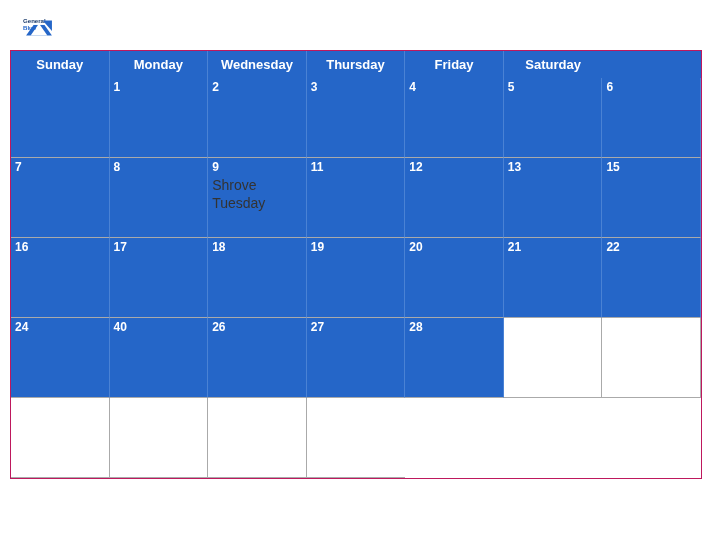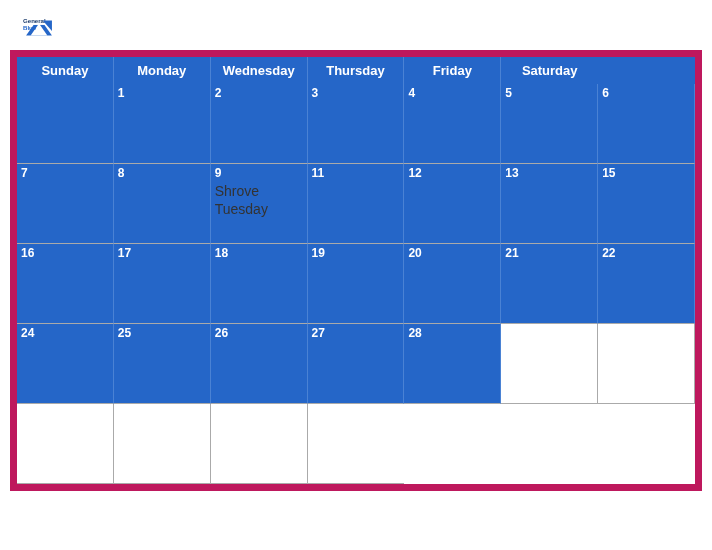--- a/index.html
+++ b/index.html
@@ -46,21 +46,21 @@
       flex: 1;
     }
     .country-label {
       font-size: 14px;
       color: #1a3a6b;
       text-align: right;
       min-width: 80px;
     }
     .calendar-container {
       width: 100%;
-      border: 7px solid #be185d;
+      border: 1px solid #be185d;
       margin-top: 6px;
     }
     .day-headers {
       display: grid;
       grid-template-columns: repeat(7, 1fr);
       background: #2566c8;
     }
     .day-header {
       color: #fff;
       text-align: center;
@@ -202,21 +202,21 @@
       <div class="cal-cell header-blue">
         <span class="date-num">21</span>
       </div>
       <div class="cal-cell header-blue">
         <span class="date-num">22</span>
       </div>
       <div class="cal-cell header-blue">
         <span class="date-num">24</span>
       </div>
       <div class="cal-cell header-blue">
-        <span class="date-num">25</span>
+        <span class="date-num">40</span>
       </div>
       <div class="cal-cell header-blue">
         <span class="date-num">26</span>
       </div>
       <div class="cal-cell header-blue">
         <span class="date-num">27</span>
       </div>
       <div class="cal-cell header-blue last-row">
         <span class="date-num">28</span>
       </div>

